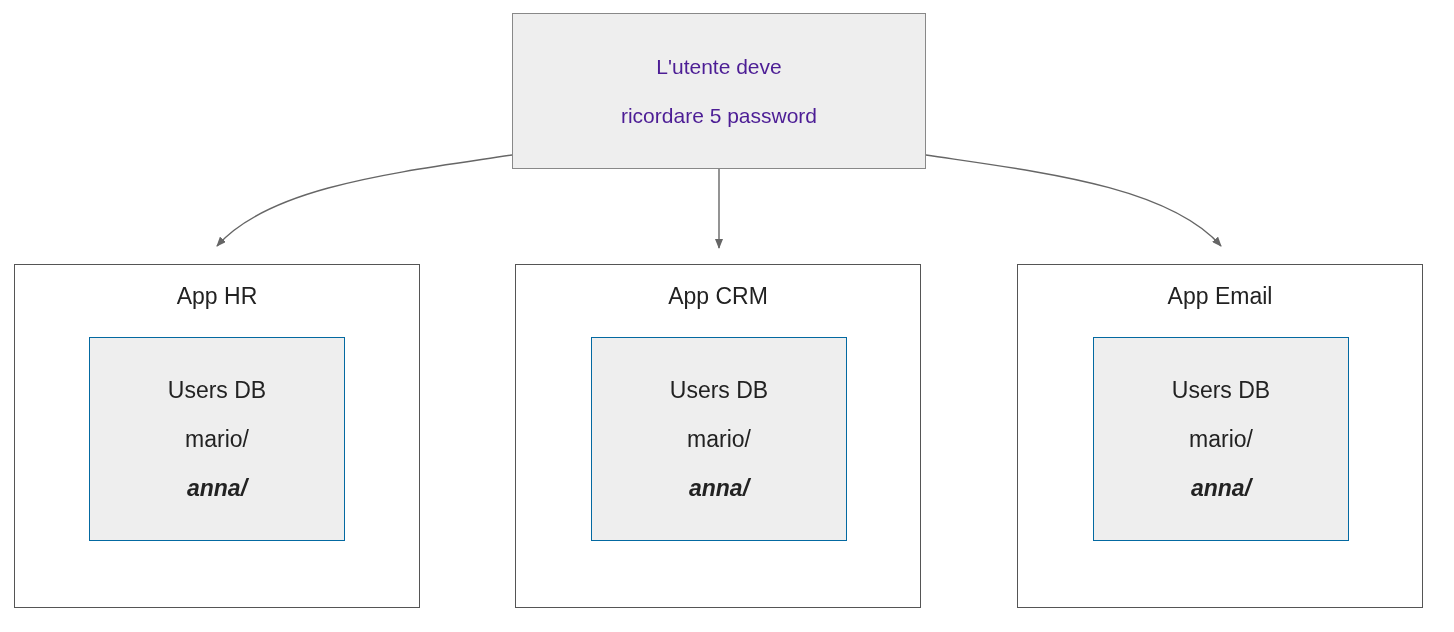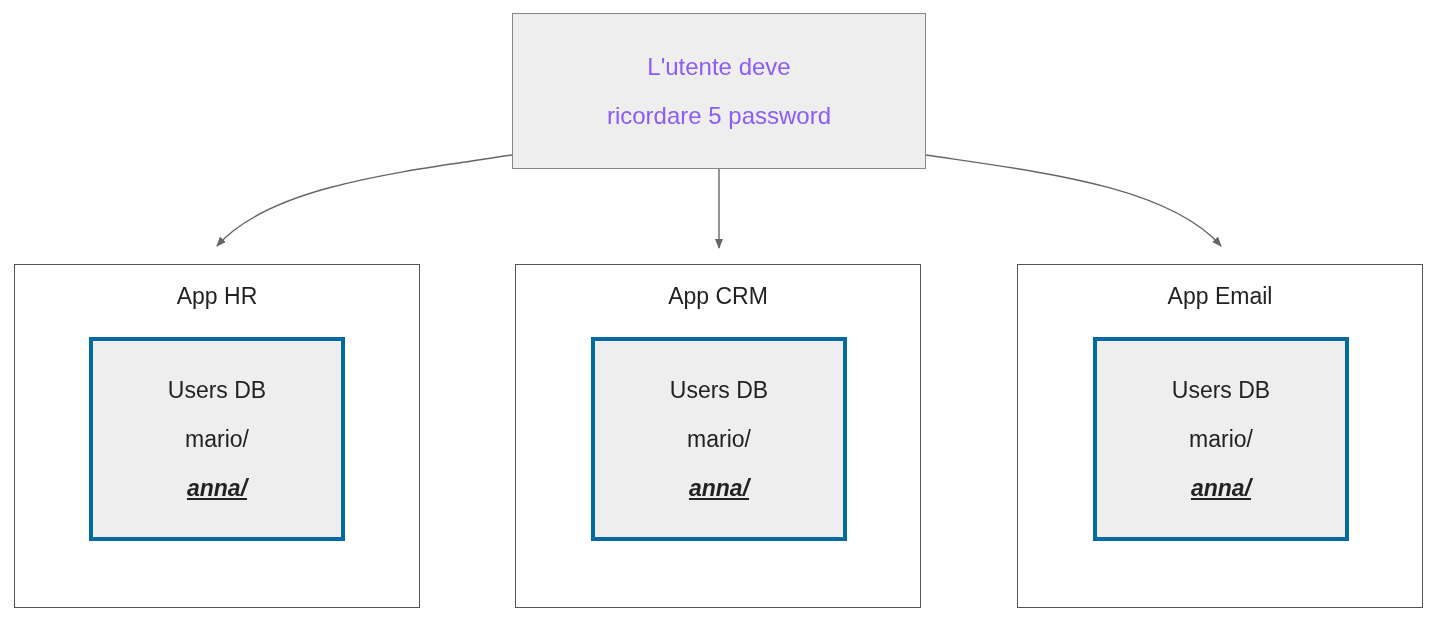--- a/index.html
+++ b/index.html
@@ -38,22 +38,22 @@
   .top-node {
     background: #eeeeee;
     border-color: #888888;
     justify-content: center;
     left: 512px;
     top: 13px;
     width: 414px;
     height: 156px;
   }
   .top-node .line {
-    color: #8b5cf6;
-    font-size: 24px;
+    color: #4c1d95;
+    font-size: 21px;
     line-height: 49px;
     text-align: center;
     white-space: nowrap;
   }
   .app-node {
     background: #ffffff;
     border-color: #555555;
     top: 264px;
     width: 406px;
     height: 344px;
@@ -66,21 +66,21 @@
     font-size: 23px;
     color: #222222;
     line-height: 34px;
     text-align: center;
     white-space: nowrap;
   }
   .db-node {
     position: absolute;
     box-sizing: border-box;
     background: #eeeeee;
-    border: 4px solid #0369a1;
+    border: 1px solid #0369a1;
     top: 337px;
     width: 256px;
     height: 204px;
     display: flex;
     flex-direction: column;
     align-items: center;
     justify-content: center;
   }
   .db-hr    { left: 89px; }
   .db-crm   { left: 591px; }
@@ -88,21 +88,20 @@
   .db-line {
     font-size: 23px;
     color: #222222;
     line-height: 49px;
     text-align: center;
     white-space: nowrap;
   }
   .db-line.emph {
     font-weight: bold;
     font-style: italic;
-    text-decoration: underline;
   }
 </style>
 </head>
 <body>
 
 <div id="diagram-root">
 
   <svg class="edge-layer" viewBox="0 0 1454 632" width="1454" height="632">
     <defs>
       <marker id="arrowhead" markerWidth="10" markerHeight="8" refX="9" refY="4" orient="auto" markerUnits="userSpaceOnUse">

